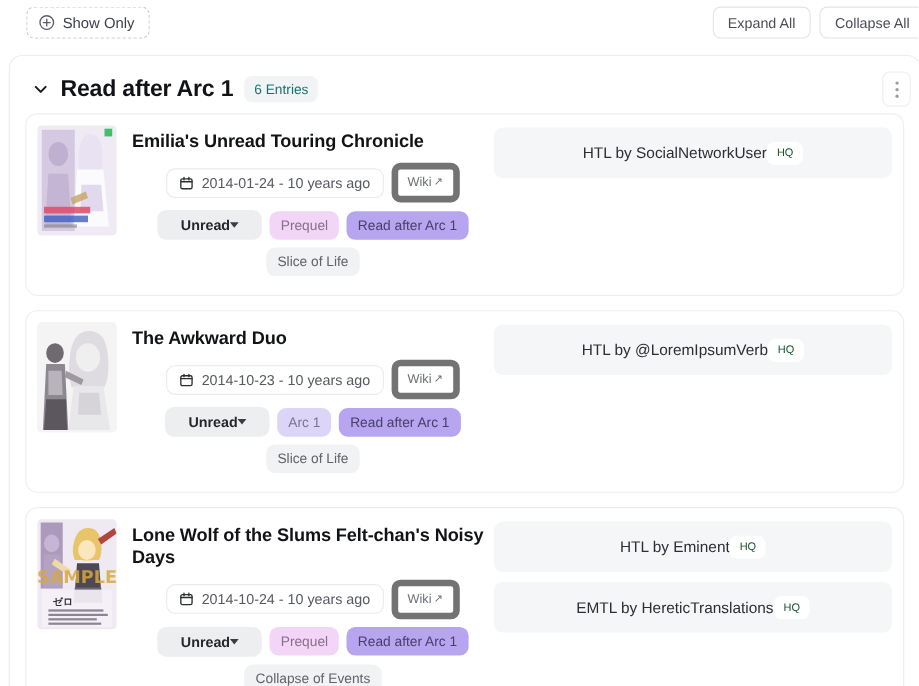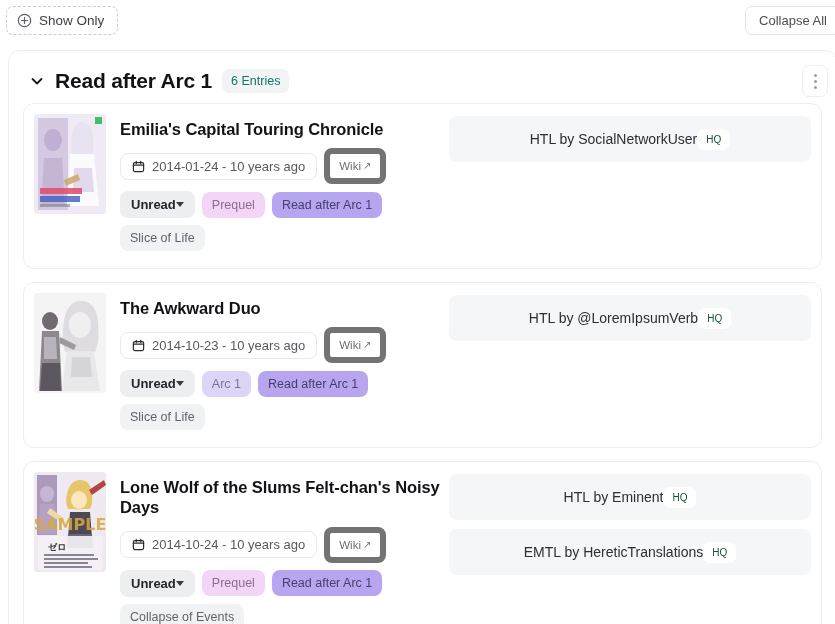--- a/index.html
+++ b/index.html
@@ -10,21 +10,21 @@
     overflow: hidden;
     color: #1f2024;
   }
   .page { position: relative; width: 835px; height: 624px; background:#fff; }
 
   
   .toolbar {
     position: absolute; top: 0; left: 0; right: 0; height: 43px;
   }
   .show-only {
-    position: absolute; left: 6px; top: 6px;
+    position: absolute; left: 24px; top: 6px;
     height: 29px; display: flex; align-items: center; gap: 7px;
     padding: 0 13px 0 10px;
     border: 1px dashed #c9ccd2; border-radius: 7px;
     background: #fff; color: #3d4047;
     font-size: 13.5px; cursor: pointer;
   }
   .show-only .plus-icon { width: 15px; height: 15px; display:block; }
   .toolbar-right {
     position: absolute; right: -6px; top: 6px;
     display: flex; gap: 8px;
@@ -83,39 +83,39 @@
     border-radius: 4px; overflow: hidden; position: relative;
     background: #efeef3;
   }
   .thumb svg { display:block; width:100%; height:100%; }
   .meta { padding-top: 5px; flex: 1; min-width: 0; }
   .title {
     font-size: 16.5px; font-weight: 700; line-height: 1.22;
     color: #121317; letter-spacing: -0.1px;
     margin-bottom: 9px;
   }
-  .row { display: flex; flex-wrap: wrap; gap: 7px; align-items: center; margin-bottom: 7px; }
+  .row { display: flex; flex-wrap: wrap; gap: 7px; align-items: center; margin-bottom: 7px; justify-content: center; }
   .date-pill {
     display: flex; align-items: center; gap: 7px;
     border: 1px solid #e9eaee; border-radius: 8px;
     padding: 5px 11px; font-size: 13px; color: #56595f;
     background: #fff;
   }
   .cal-icon { width: 13px; height: 13px; display: block; flex:none; color:#2b2d31; }
   .wiki-btn {
     display: flex; align-items: center; gap: 2px;
     border: 6px solid #737373; border-radius: 8px;
     padding: 6px 9px; font-size: 11.5px; color: #6c6f76; background:#fff;
     cursor: pointer;
   }
   .arrow-ne { font-size: 10px; line-height: 1; }
   .status-chip {
     display: flex; align-items: center; gap: 0;
     background: #eceef0; color: #24262b;
-    border-radius: 8px; padding: 6px 11px;
+    border-radius: 8px; padding: 6px 21px;
     font-size: 13px; font-weight: 700; cursor: pointer;
   }
   .caret { width: 0; height: 0; border-left: 4px solid transparent; border-right: 4px solid transparent; border-top: 5px solid #3a3d43; display:block; }
   .tag {
     border-radius: 8px; padding: 6px 10px; font-size: 12.5px;
     white-space: nowrap; cursor: pointer;
   }
   .tag.pink   { background: #f3d5f7; color: #8c6d92; }
   .tag.violet { background: #b7a5ef; color: #46406b; }
   .tag.lilac  { background: #ddd5f7; color: #7b7497; }
@@ -143,20 +143,21 @@
     <div class="show-only">
       <span class="plus-icon">
         <svg viewBox="0 0 16 16" fill="none" stroke="#5c5f66" stroke-width="1.3">
           <circle cx="8" cy="8" r="6.6"></circle>
           <path d="M8 4.7v6.6M4.7 8h6.6" stroke-linecap="round"></path>
         </svg>
       </span>
       <span>Show Only</span>
     </div>
     <div class="toolbar-right">
+      <div class="tbtn">Expand All</div>
       <div class="tbtn">Collapse All</div>
     </div>
   </div>
 
   <div class="group-panel">
 
     <div class="group-header">
       <span class="chev">
         <svg viewBox="0 0 16 16" fill="none" stroke="#16181c" stroke-width="1.8" stroke-linecap="round" stroke-linejoin="round">
           <path d="M3.5 6 8 10.5 12.5 6"></path>
@@ -186,21 +187,21 @@
               <path d="M36 40 L60 40 L65 92 L33 92 Z" fill="#fbfafd"></path>
               <path d="M40 54 L58 54 L60 78 L39 78 Z" fill="#d9cbe8" opacity="0.7"></path>
               <path d="M30 66 L44 60 L46 66 L32 72 Z" fill="#c9a86a" opacity="0.85"></path>
               <rect x="6" y="74" width="42" height="6" fill="#e04a6a" opacity="0.85"></rect>
               <rect x="6" y="82" width="40" height="6" fill="#3f5fbf" opacity="0.8"></rect>
               <rect x="6" y="90" width="30" height="3" fill="#8b8b93" opacity="0.7"></rect>
               <rect x="61" y="3" width="7" height="7" fill="#3fbf6a"></rect>
             </svg>
           </div>
           <div class="meta">
-            <div class="title">Emilia's Capital Touring Chronicle</div>
+            <div class="title">Emilia's Unread Touring Chronicle</div>
             <div class="row">
               <div class="date-pill">
                 <span class="cal-icon">
                   <svg viewBox="0 0 14 14" fill="none" stroke="#2b2d31" stroke-width="1.3">
                     <rect x="1.5" y="2.8" width="11" height="9.7" rx="1.6"></rect>
                     <path d="M1.5 5.6h11M4.6 1.4v2.4M9.4 1.4v2.4" stroke-linecap="round"></path>
                   </svg>
                 </span>
                 <span>2014-01-24 - 10 years ago</span>
               </div>

